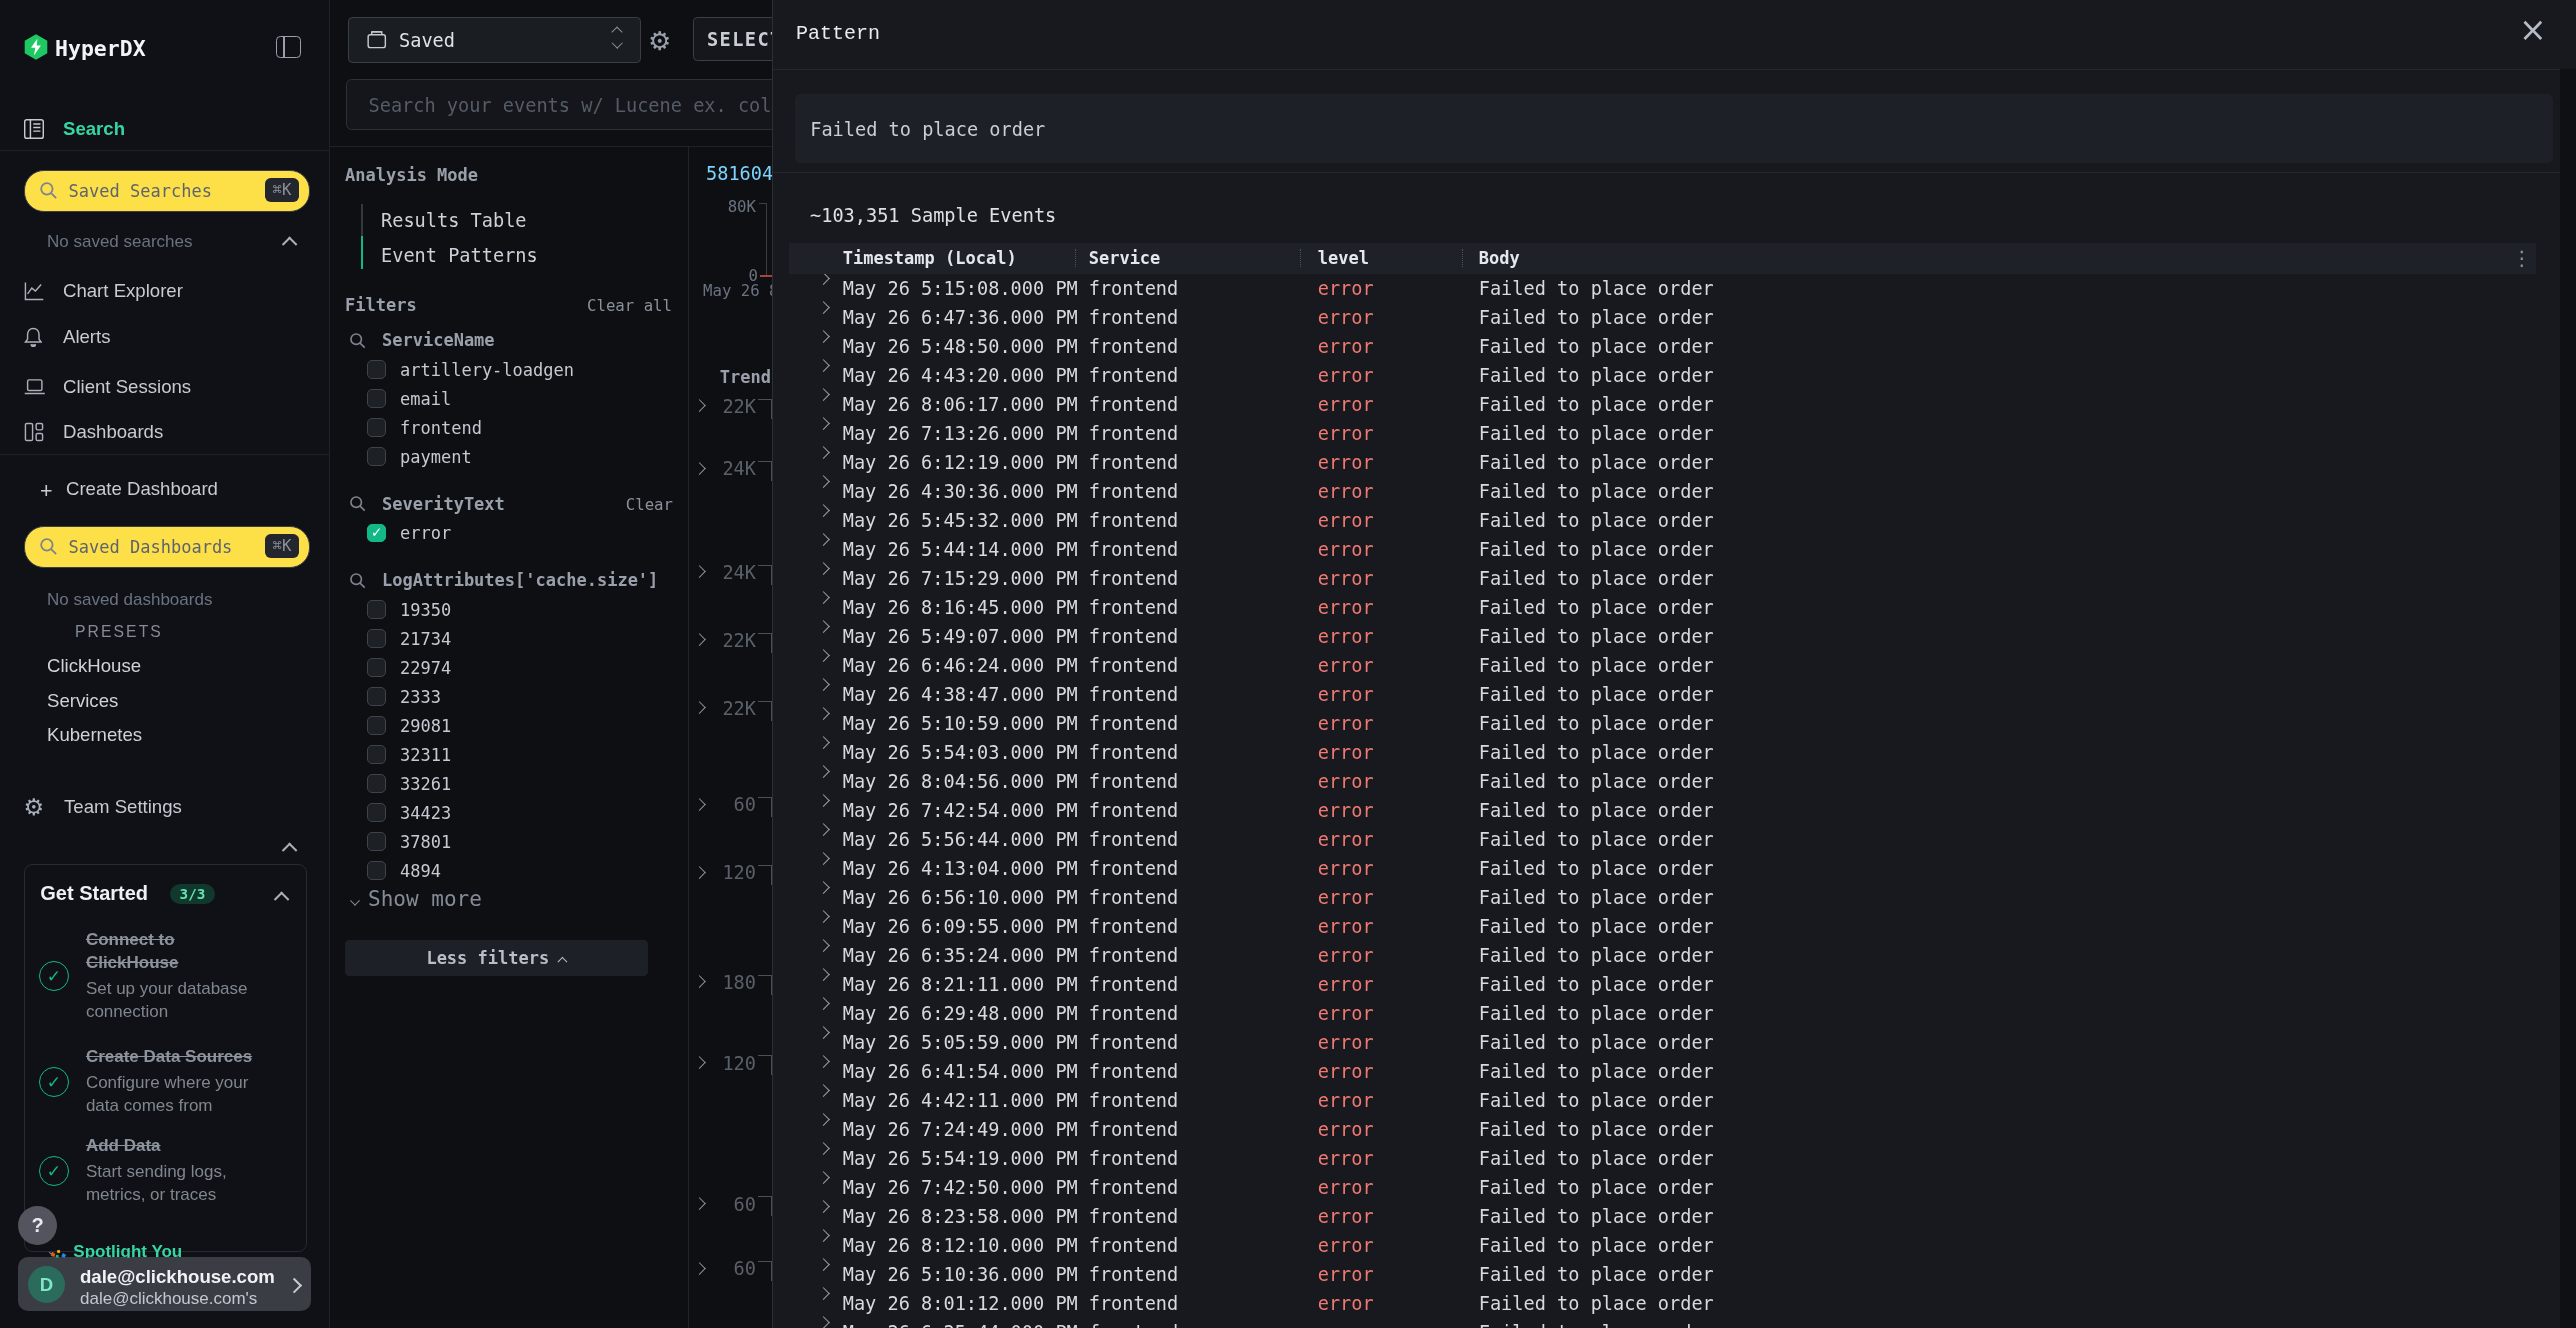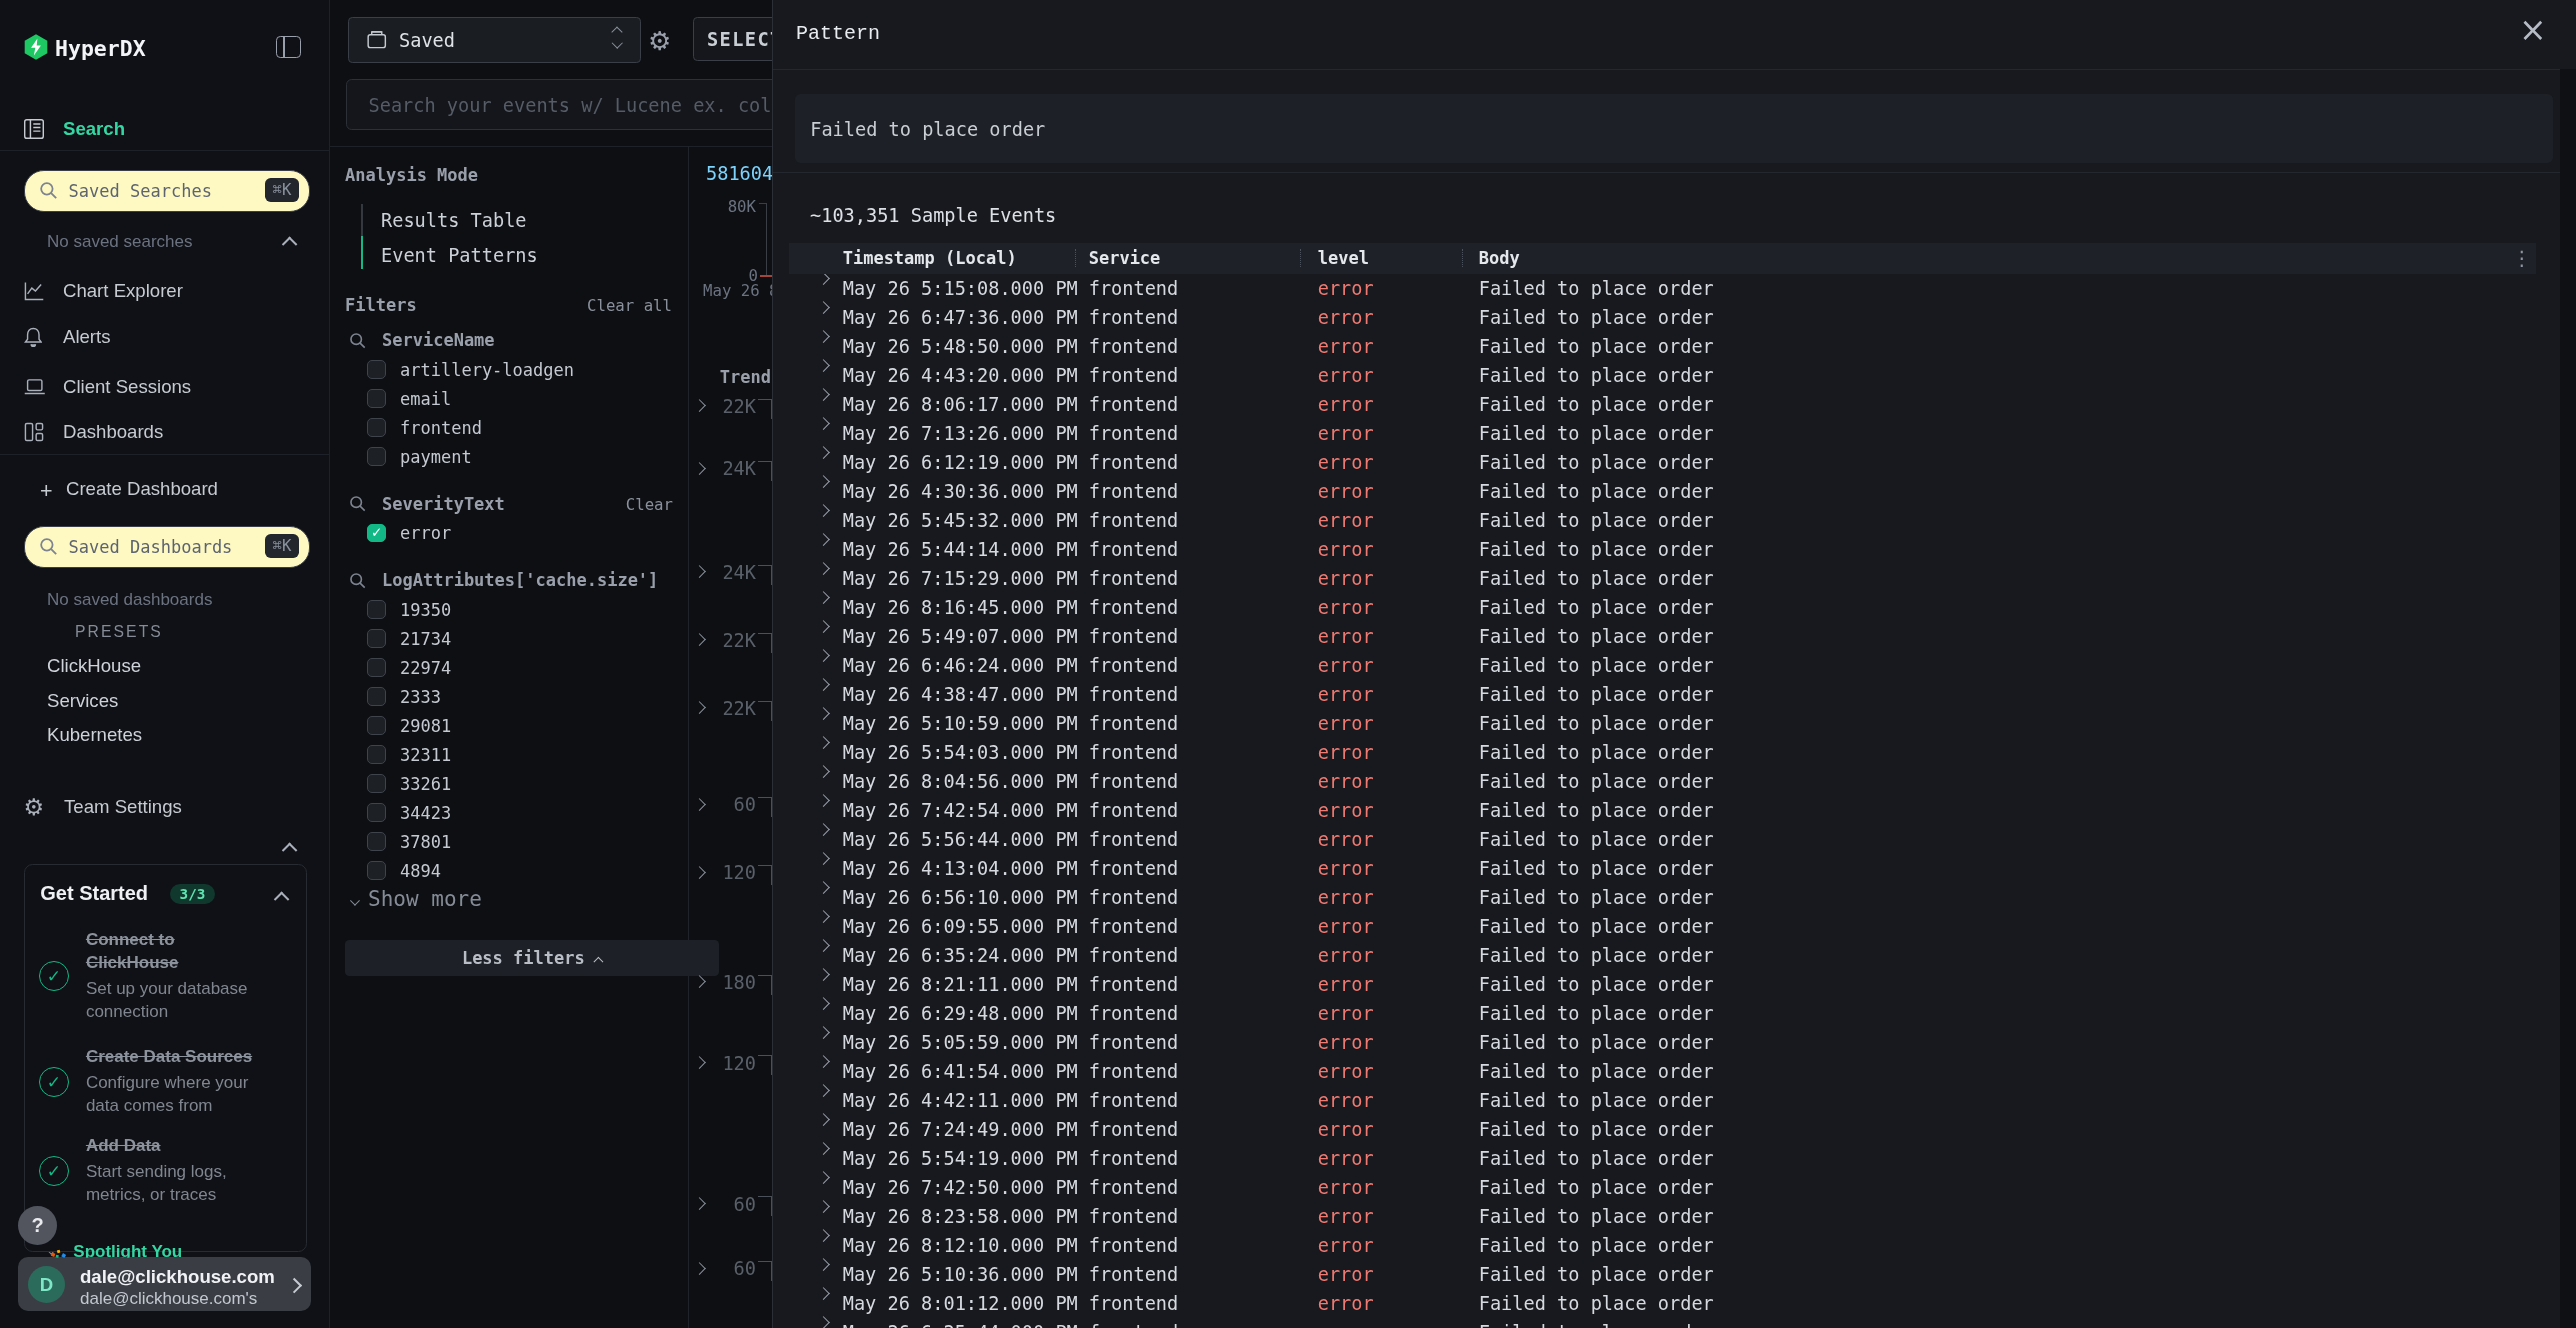--- a/index.html
+++ b/index.html
@@ -19,21 +19,21 @@
   .navrow{position:absolute;left:0;width:329px;height:31.5px;}
   .navrow .ico{position:absolute;left:23.6px;top:50%;transform:translateY(-50%);}
   .navrow .lbl{position:absolute;left:63px;top:50%;transform:translateY(-50%);font-size:18.6px;color:#c6cbd2;}
   .lbl-green{color:#35d6a2 !important;font-weight:bold;}
   .chev{display:inline-block;width:8.6px;height:8.6px;border-top:2.1px solid #aab0ba;border-right:2.1px solid #aab0ba;}
   .chev-up{transform:rotate(-45deg);}
   .chev-down{transform:rotate(135deg);}
   .chev-right{transform:rotate(45deg);}
   .divider-h{position:absolute;left:0;width:329px;height:0.7px;background:#1e2127;}
   .pill{position:absolute;left:23.6px;width:284px;height:40px;border:0.7px solid #3a3e47;border-radius:20px;
-        background:#fef9c3;}
+        background:#fde047;}
   .pill .mag{position:absolute;left:14.3px;top:10px;}
   .pill .ph{position:absolute;left:44px;top:50%;transform:translateY(-50%);font-size:17px;color:#5d646f;}
   .pill .kbd{position:absolute;right:10px;top:7.2px;height:24px;line-height:24px;padding:0 7.2px;border-radius:5.7px;
              background:#23262d;color:#8a919c;font-size:15.7px;}
   .muted-line{position:absolute;left:47px;font-size:17px;color:#6b7280;}
   .preset-item{position:absolute;left:47px;font-size:18.6px;color:#ced2d9;}
   #gs-card{position:absolute;left:23.6px;top:864px;width:281px;height:386px;border:0.7px solid #282b32;border-radius:8.6px;background:#0f1116;}
   .gs-title{position:absolute;left:15.7px;top:17px;font-size:20px;font-weight:bold;color:#eef0f3;}
   .gs-badge{position:absolute;left:145px;top:18.6px;padding:2.1px 10px;border-radius:715px;background:#10382c;
             color:#5fe3b1;font-size:14.3px;font-weight:bold;}
@@ -82,21 +82,21 @@
   .fg-head .mag{position:absolute;left:4.3px;top:5.7px;}
   .fg-name{position:absolute;left:37px;font-size:17px;font-weight:bold;color:#9aa0ab;white-space:nowrap;}
   .fg-clear{position:absolute;right:0;font-size:15.7px;color:#8a919c;}
   .fopt{position:relative;height:29px;margin-left:18px;}
   .cbox{position:absolute;left:4.3px;top:5px;width:18.6px;height:18.6px;border-radius:5px;border:1.4px solid #3f434c;
         background:#1d2025;box-sizing:border-box;}
   .cbox.on{background:#12b886;border-color:#12b886;color:#fff;font-size:13.6px;text-align:center;line-height:16.5px;}
   .fopt .olbl{position:absolute;left:37px;top:50%;transform:translateY(-50%);font-size:17px;color:#c5cad2;}
   .show-more{position:relative;height:29px;line-height:29px;color:#858c97;font-size:21px;}
   .show-more .chev{width:6.4px;height:6.4px;border-width:1.4px;border-color:#858c97;margin:0 10px 2.1px 5.7px;}
-  #less-filters{position:absolute;left:345px;top:940px;width:374px;height:36px;background:#1d2026;border-radius:4.3px;
+  #less-filters{position:absolute;left:345px;top:940px;width:303px;height:36px;background:#1d2026;border-radius:4.3px;
                 text-align:center;line-height:36px;font-size:17px;font-weight:bold;color:#b9bec6;}
   #less-filters .chev{width:6.4px;height:6.4px;border-width:1.4px;border-color:#b9bec6;margin-left:10px;margin-bottom:-1.4px;}
 
   
   #total-count{position:absolute;left:706px;top:163px;font-size:18.6px;color:#7dd3fc;}
   #ytick-max{position:absolute;left:706px;top:197px;width:50px;text-align:right;font-size:15.7px;color:#6b7280;}
   #axis-line{position:absolute;left:766px;top:203px;width:1.4px;height:73px;background:#3a3f47;}
   #axis-tick-top{position:absolute;left:759px;top:203px;width:7.2px;height:1.4px;background:#3a3f47;}
   #ytick-min{position:absolute;left:724px;top:266px;width:34px;text-align:right;font-size:15.7px;color:#6b7280;}
   #zero-line{position:absolute;left:760px;top:275px;width:12px;height:2.1px;background:#a8453b;}

